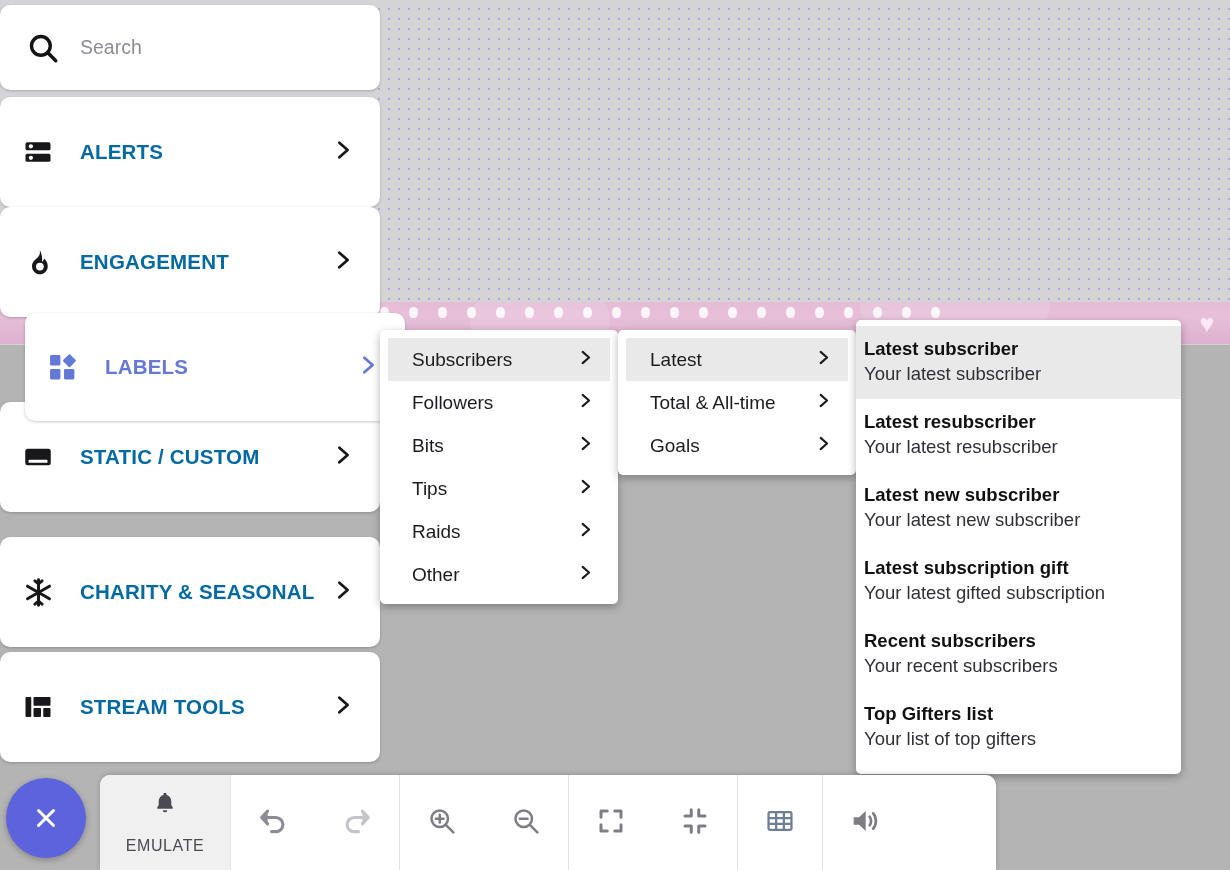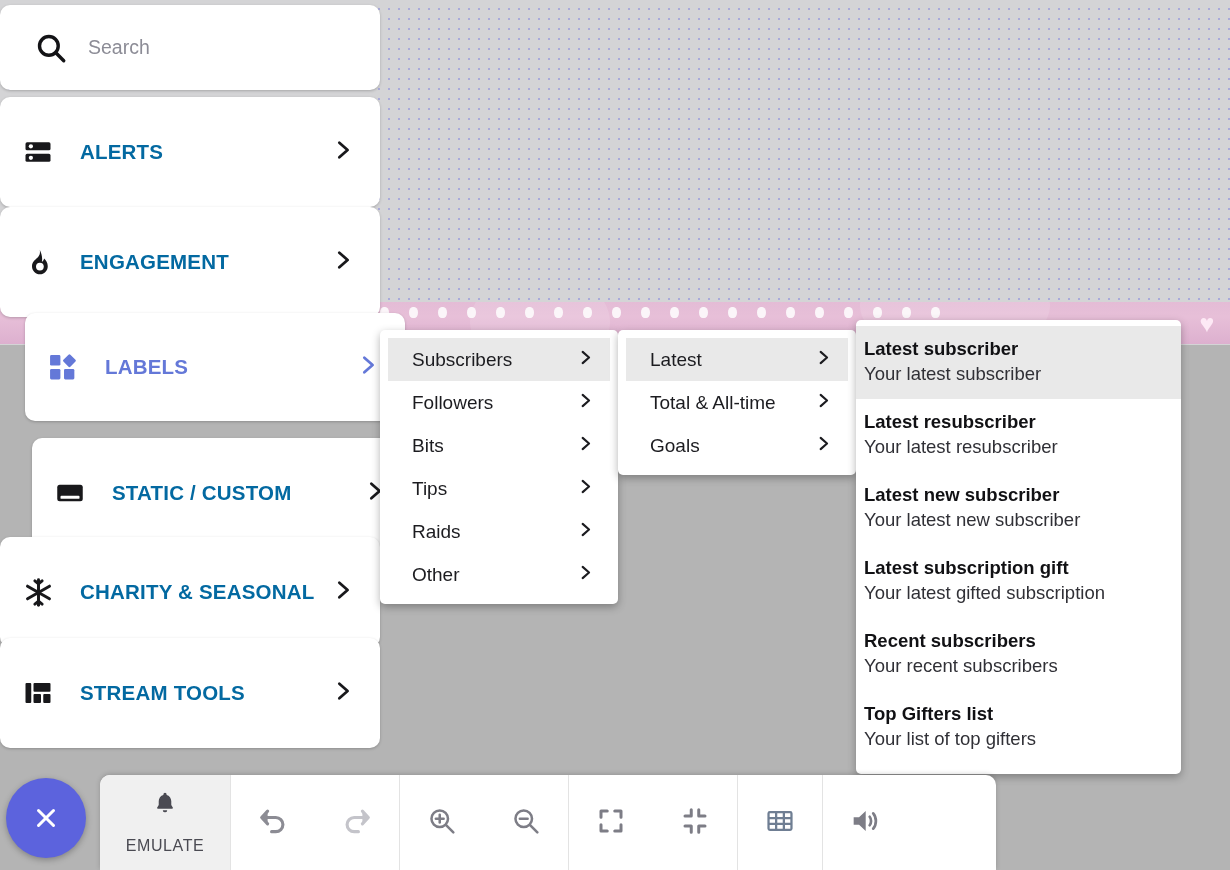--- a/index.html
+++ b/index.html
@@ -87,21 +87,21 @@
   .card {
     background: #ffffff;
     border-radius: 10px;
     box-shadow: 0 1px 3px rgba(0,0,0,.22);
     position: relative;
   }
   #search-card {
     position: absolute; left: 0; top: 5px;
     width: 380px; height: 85px;
     display: flex; align-items: center;
-    padding: 0 34px;
+    padding: 0 26px;
   }
   #search-card .mag { width: 34px; height: 34px; flex: none; }
   #search-input {
     border: 0; outline: 0;
     font-family: "Liberation Sans", sans-serif;
     font-size: 19.5px;
     color: #3f3f46;
     margin-left: 20px;
     width: 260px;
     background: transparent;
@@ -330,21 +330,21 @@
       </svg>
     </span>
     <span class="nav-label">LABELS</span>
     <span class="nav-chev">
       <svg width="22" height="22" viewBox="0 0 24 24" fill="none" stroke="#6478d8" stroke-width="3" stroke-linecap="round" stroke-linejoin="round">
           <polyline points="8,4 17,12 8,20"></polyline>
         </svg>
     </span>
   </div>
 
-  <div class="card nav-card" style="top:438px;margin-left:32px;">
+  <div class="card nav-card" style="top:402px;">
     <span class="nav-icon">
       <svg width="30" height="30" viewBox="0 0 24 24">
         <rect x="1.8" y="5.4" width="20.4" height="13.2" rx="2" fill="#18181b"></rect>
         <rect x="4.4" y="14.2" width="15.2" height="2.4" rx=".7" fill="#fff"></rect>
       </svg>
     </span>
     <span class="nav-label">STATIC / CUSTOM</span>
     <span class="nav-chev">
       <svg width="22" height="22" viewBox="0 0 24 24" fill="none" stroke="#18181b" stroke-width="3" stroke-linecap="round" stroke-linejoin="round">
           <polyline points="8,4 17,12 8,20"></polyline>
@@ -365,21 +365,21 @@
       </svg>
     </span>
     <span class="nav-label">CHARITY &amp; SEASONAL</span>
     <span class="nav-chev">
       <svg width="22" height="22" viewBox="0 0 24 24" fill="none" stroke="#18181b" stroke-width="3" stroke-linecap="round" stroke-linejoin="round">
           <polyline points="8,4 17,12 8,20"></polyline>
         </svg>
     </span>
   </div>
 
-  <div class="card nav-card" style="top:638px;">
+  <div class="card nav-card" style="top:652px;">
     <span class="nav-icon">
       <svg width="30" height="30" viewBox="0 0 24 24" fill="#18181b">
         <rect x="2" y="4" width="4.6" height="16" rx=".8"></rect>
         <rect x="8.4" y="4" width="13.6" height="7" rx=".8"></rect>
         <rect x="8.4" y="12.8" width="6" height="7.2" rx=".8"></rect>
         <rect x="16.2" y="12.8" width="5.8" height="7.2" rx=".8"></rect>
       </svg>
     </span>
     <span class="nav-label">STREAM TOOLS</span>
     <span class="nav-chev">

